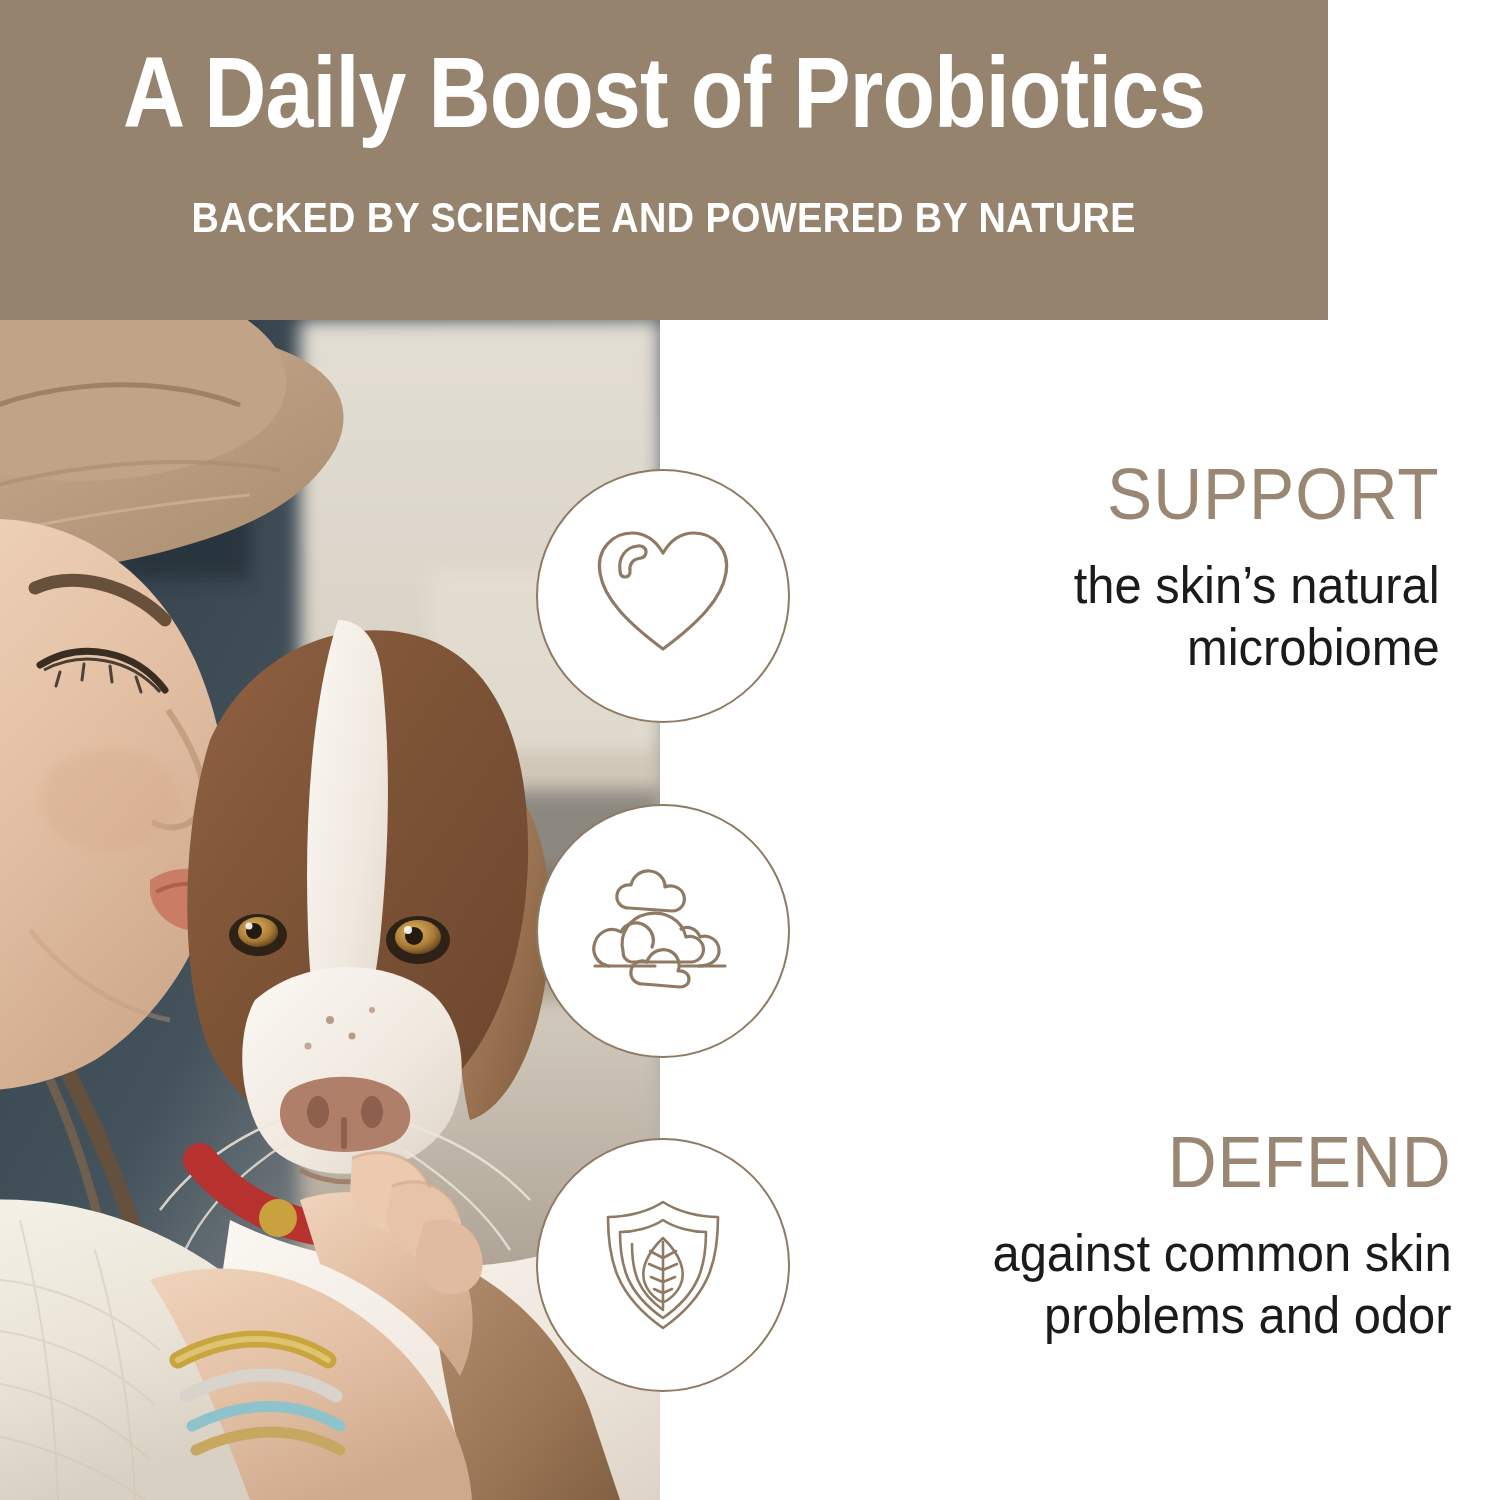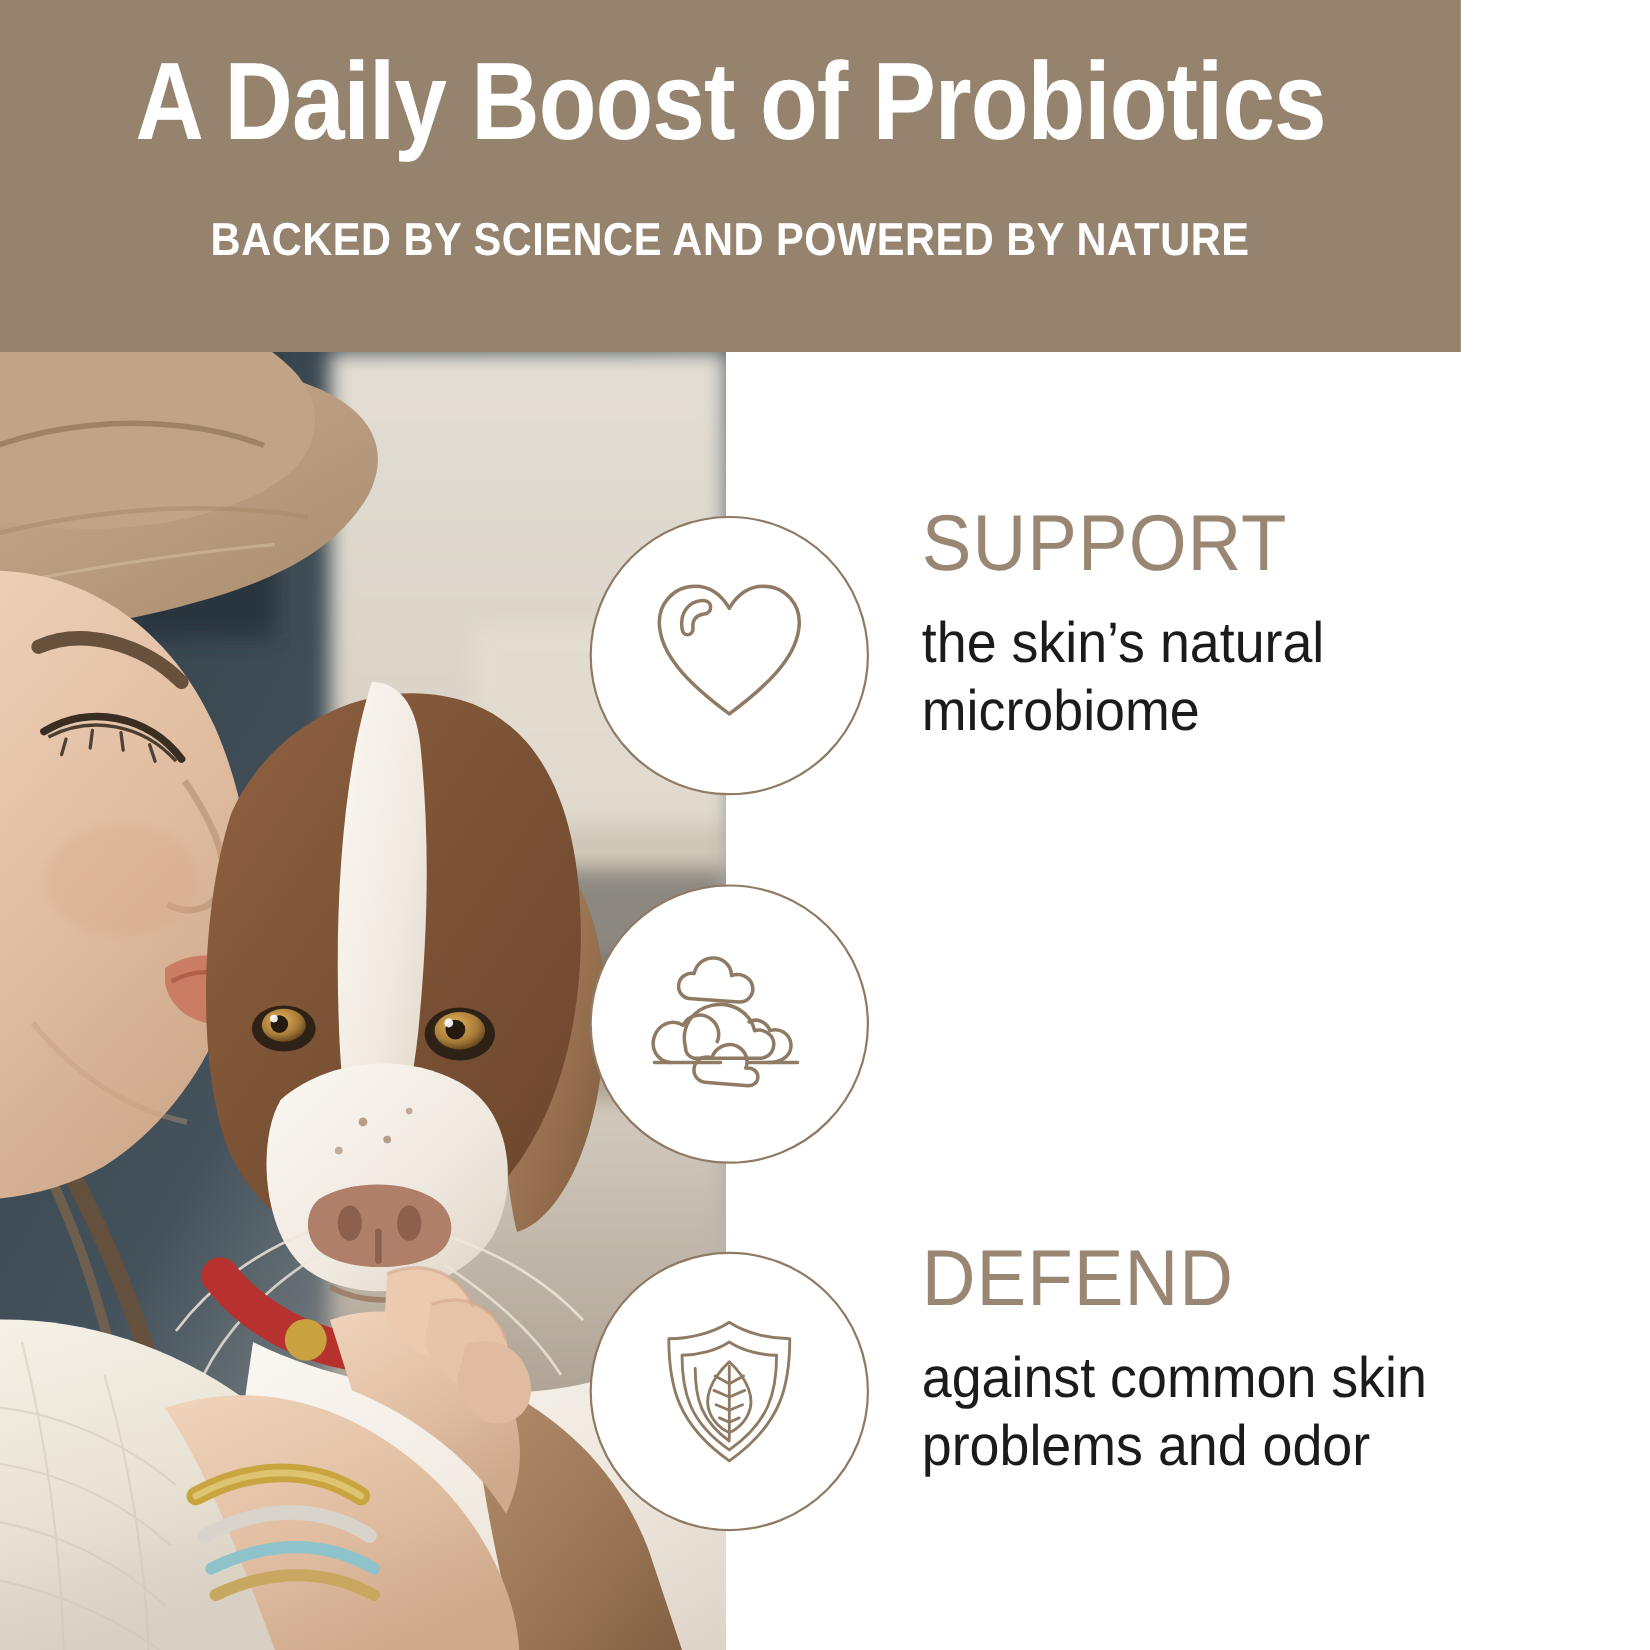--- a/index.html
+++ b/index.html
@@ -65,24 +65,24 @@
     box-sizing:border-box;
     display:flex;align-items:center;justify-content:center;
     z-index:5;
   }
   .circle svg{display:block;}
   #circle-support{left:536px;top:469px;}
   #circle-calm{left:536px;top:804px;}
   #circle-defend{left:536px;top:1138px;}
 
   
-  .block{position:absolute;left:838px;width:640px;}
+  .block{position:absolute;left:838px;width:640px;text-align:right;}
   #block-support{top:458px;}
   #block-calm{top:792px;}
-  #block-defend{top:1126px;}
+  #block-defend{top:1126px;margin-left:12px;}
 
   .b-head{
     color:#9a8773;
     font-size:72px;
     font-weight:normal;
     letter-spacing:1px;
     line-height:1.0;
     transform:scaleX(0.94);
     transform-origin:left top;
     white-space:nowrap;

